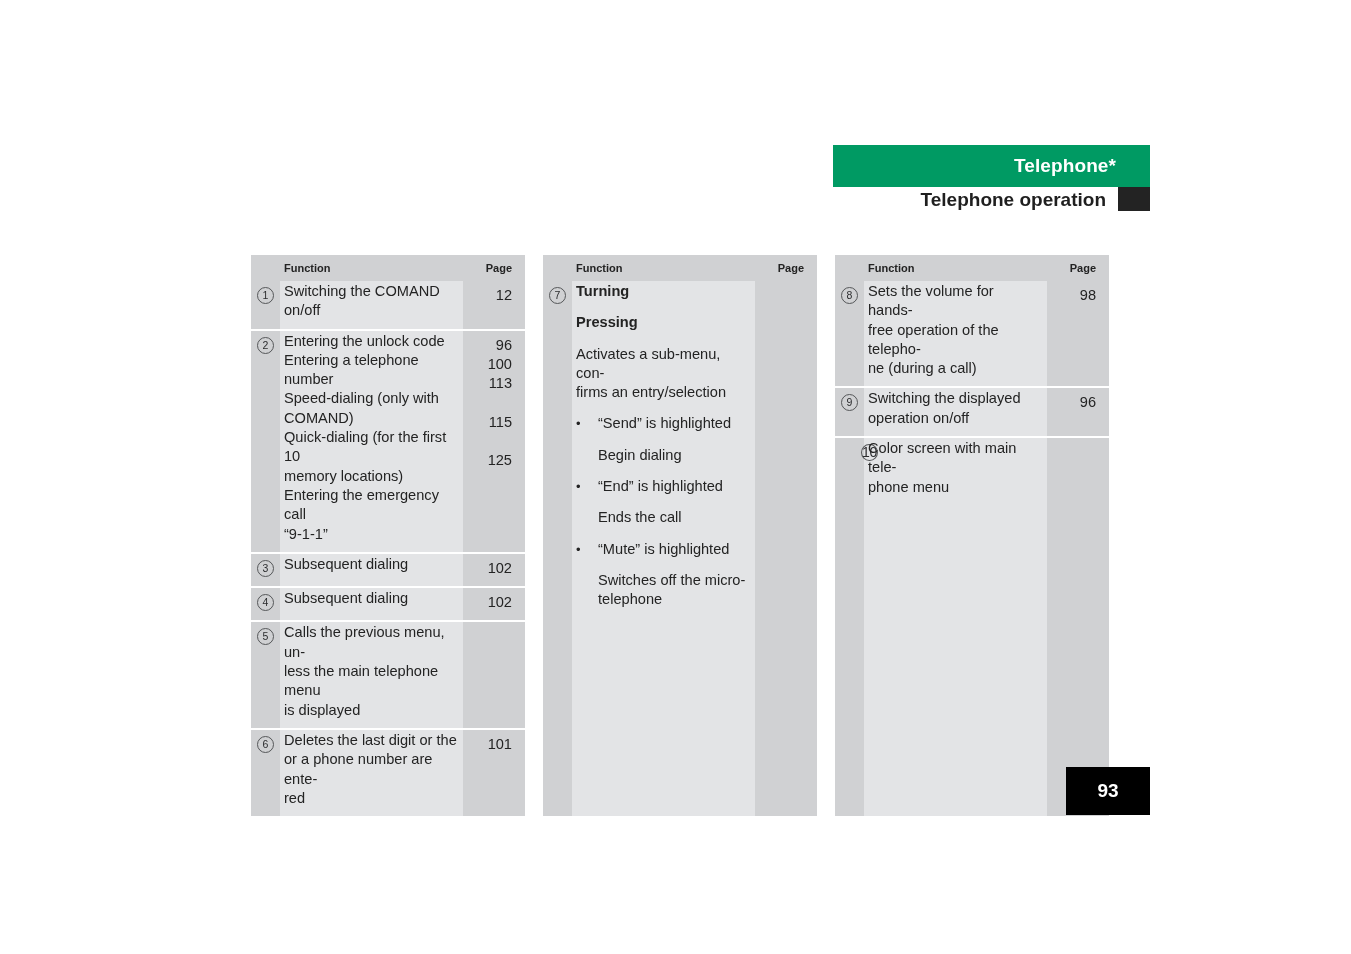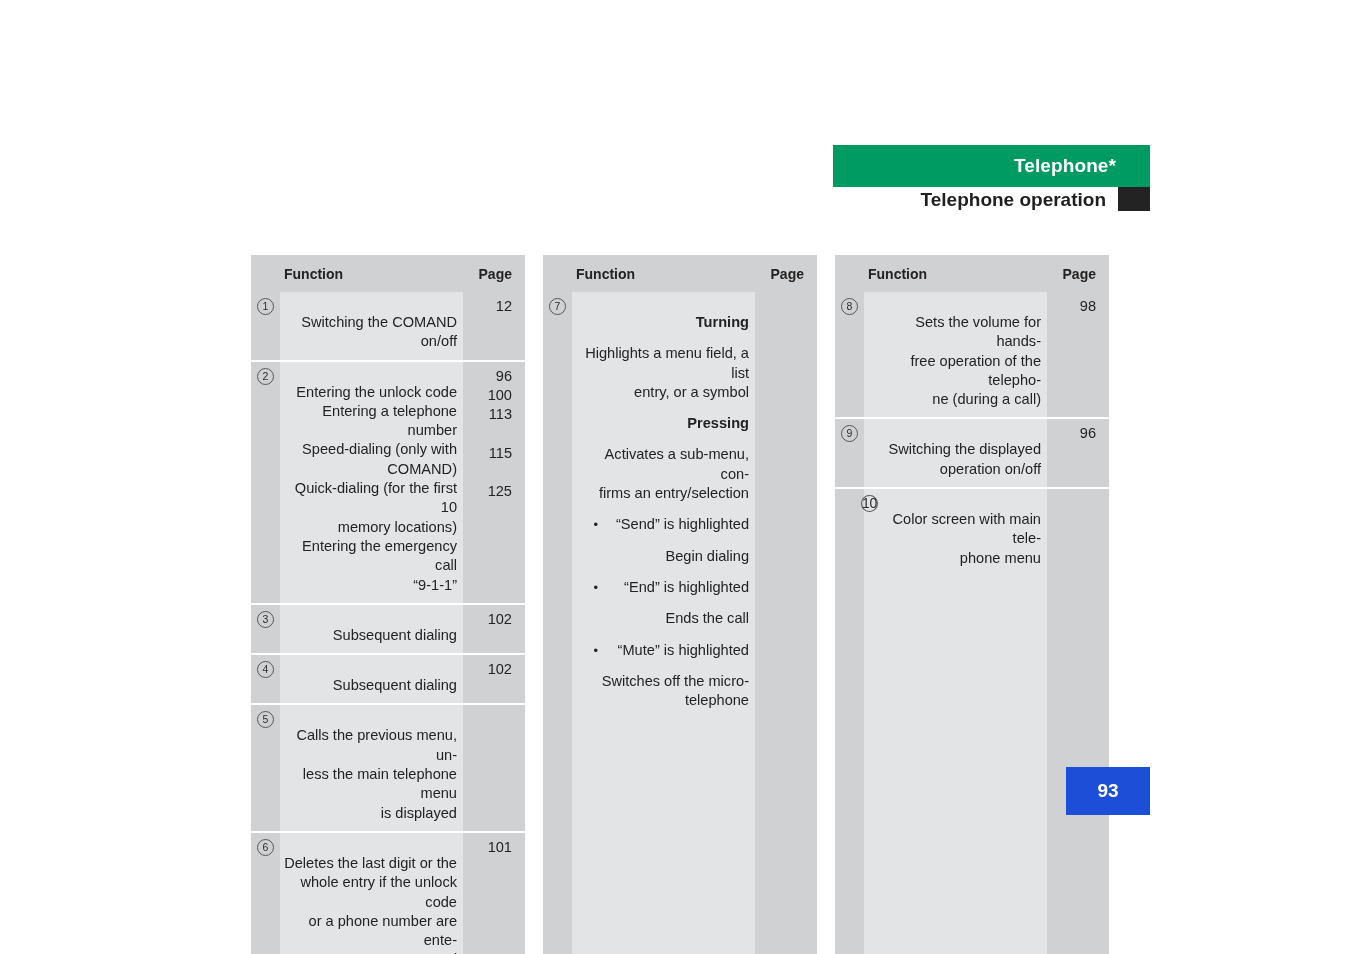--- a/index.html
+++ b/index.html
@@ -75,24 +75,24 @@
     width: 274px;
     background: #e3e4e6;
     display: flex;
     flex-direction: column;
     font-size: 14.6px;
     color: #232323;
   }
   .tbl-head {
     display: flex;
     background: #d0d1d3;
-    height: 37px;
+    height: 26px;
     align-items: center;
     font-weight: bold;
-    font-size: 14px;
+    font-size: 11px;
   }
   .th-num {
     width: 29px;
     flex: 0 0 29px;
   }
   .th-fn {
     flex: 1 1 auto;
     padding-left: 4px;
   }
   .th-pg {
@@ -120,24 +120,23 @@
     width: 29px;
     flex: 0 0 29px;
     background: #d0d1d3;
     padding-top: 6px;
     box-sizing: border-box;
     display: flex;
     justify-content: center;
   }
   .c-fn {
     flex: 1 1 auto;
-    padding: 21px 6px 8px 4px;
+    padding: 1px 6px 8px 4px;
     line-height: 19.3px;
     box-sizing: border-box;
-    text-align: right;
   }
   .c-pg {
     width: 62px;
     flex: 0 0 62px;
     background: #d0d1d3;
     text-align: right;
     padding: 5px 13px 8px 0;
     line-height: 19.3px;
     box-sizing: border-box;
     white-space: pre-line;
@@ -179,21 +178,21 @@
   .bullet-txt { flex: 1 1 auto; }
   .sub-line { margin-top: 12px; padding-left: 22px; display: block; }
 
   
   .page-badge {
     position: absolute;
     left: 1066px;
     top: 767px;
     width: 84px;
     height: 48px;
-    background: #1d4ed8;
+    background: #000000;
     color: #ffffff;
     font-size: 19px;
     font-weight: bold;
     display: flex;
     align-items: center;
     justify-content: center;
   }
 </style>
 </head>
 <body>
@@ -276,21 +275,20 @@
             <span class="fn-line">is displayed</span>
           </div>
           <div class="c-pg"></div>
         </div>
         <div class="row grow">
           <div class="c-num">
             <span class="circ">6</span>
           </div>
           <div class="c-fn">
             <span class="fn-line">Deletes the last digit or the</span>
-            <span class="fn-line">whole entry if the unlock code</span>
             <span class="fn-line">or a phone number are ente-</span>
             <span class="fn-line">red</span>
           </div>
           <div class="c-pg">101</div>
         </div>
       </div>
   </div>
 
   <div class="tbl">
     <div class="tbl-head">
@@ -298,24 +296,20 @@
       <div class="th-fn">Function</div>
       <div class="th-pg">Page</div>
     </div>
     <div class="tbl-body" id="body-1">
         <div class="row grow">
           <div class="c-num">
             <span class="circ">7</span>
           </div>
           <div class="c-fn">
             <span class="fn-bold">Turning</span>
-            <div class="fn-gap">
-              <span class="fn-line">Highlights a menu field, a list</span>
-              <span class="fn-line">entry, or a symbol</span>
-            </div>
             <span class="fn-bold fn-gap">Pressing</span>
             <div class="fn-gap">
               <span class="fn-line">Activates a sub-menu, con-</span>
               <span class="fn-line">firms an entry/selection</span>
             </div>
             <div class="bullet-row">
               <span class="bullet-dot">•</span>
               <span class="bullet-txt">“Send” is highlighted</span>
             </div>
             <div class="sub-line">

